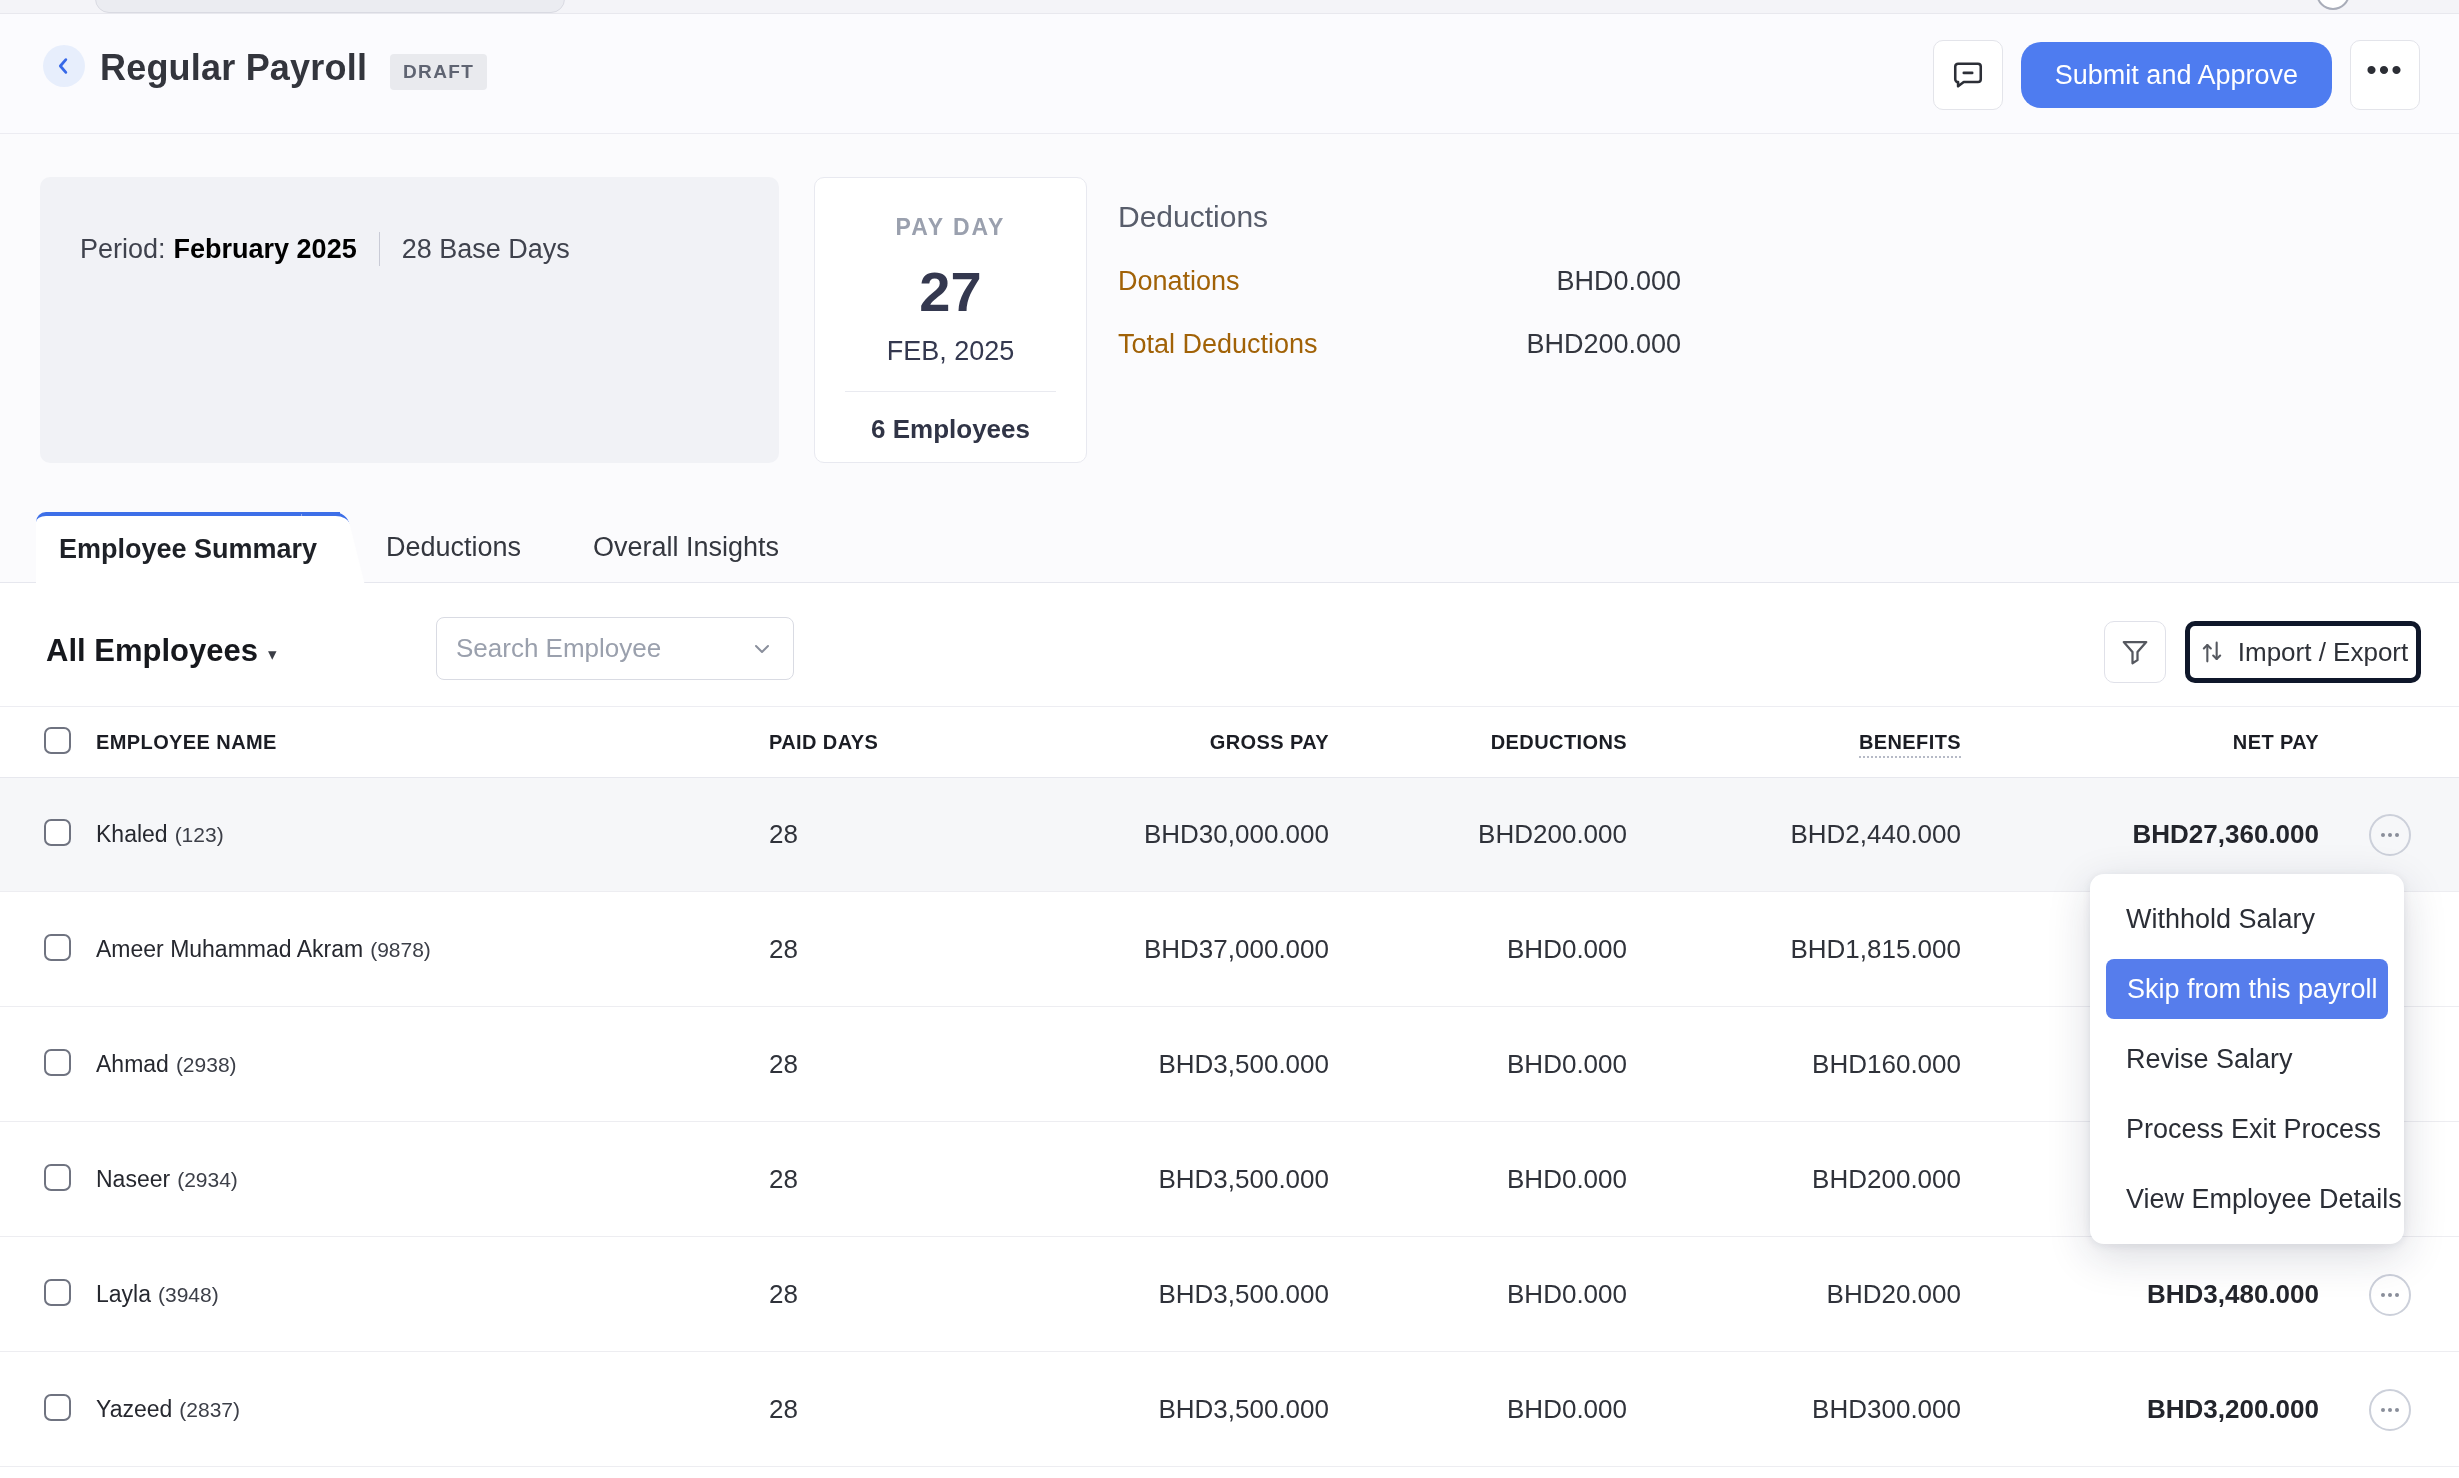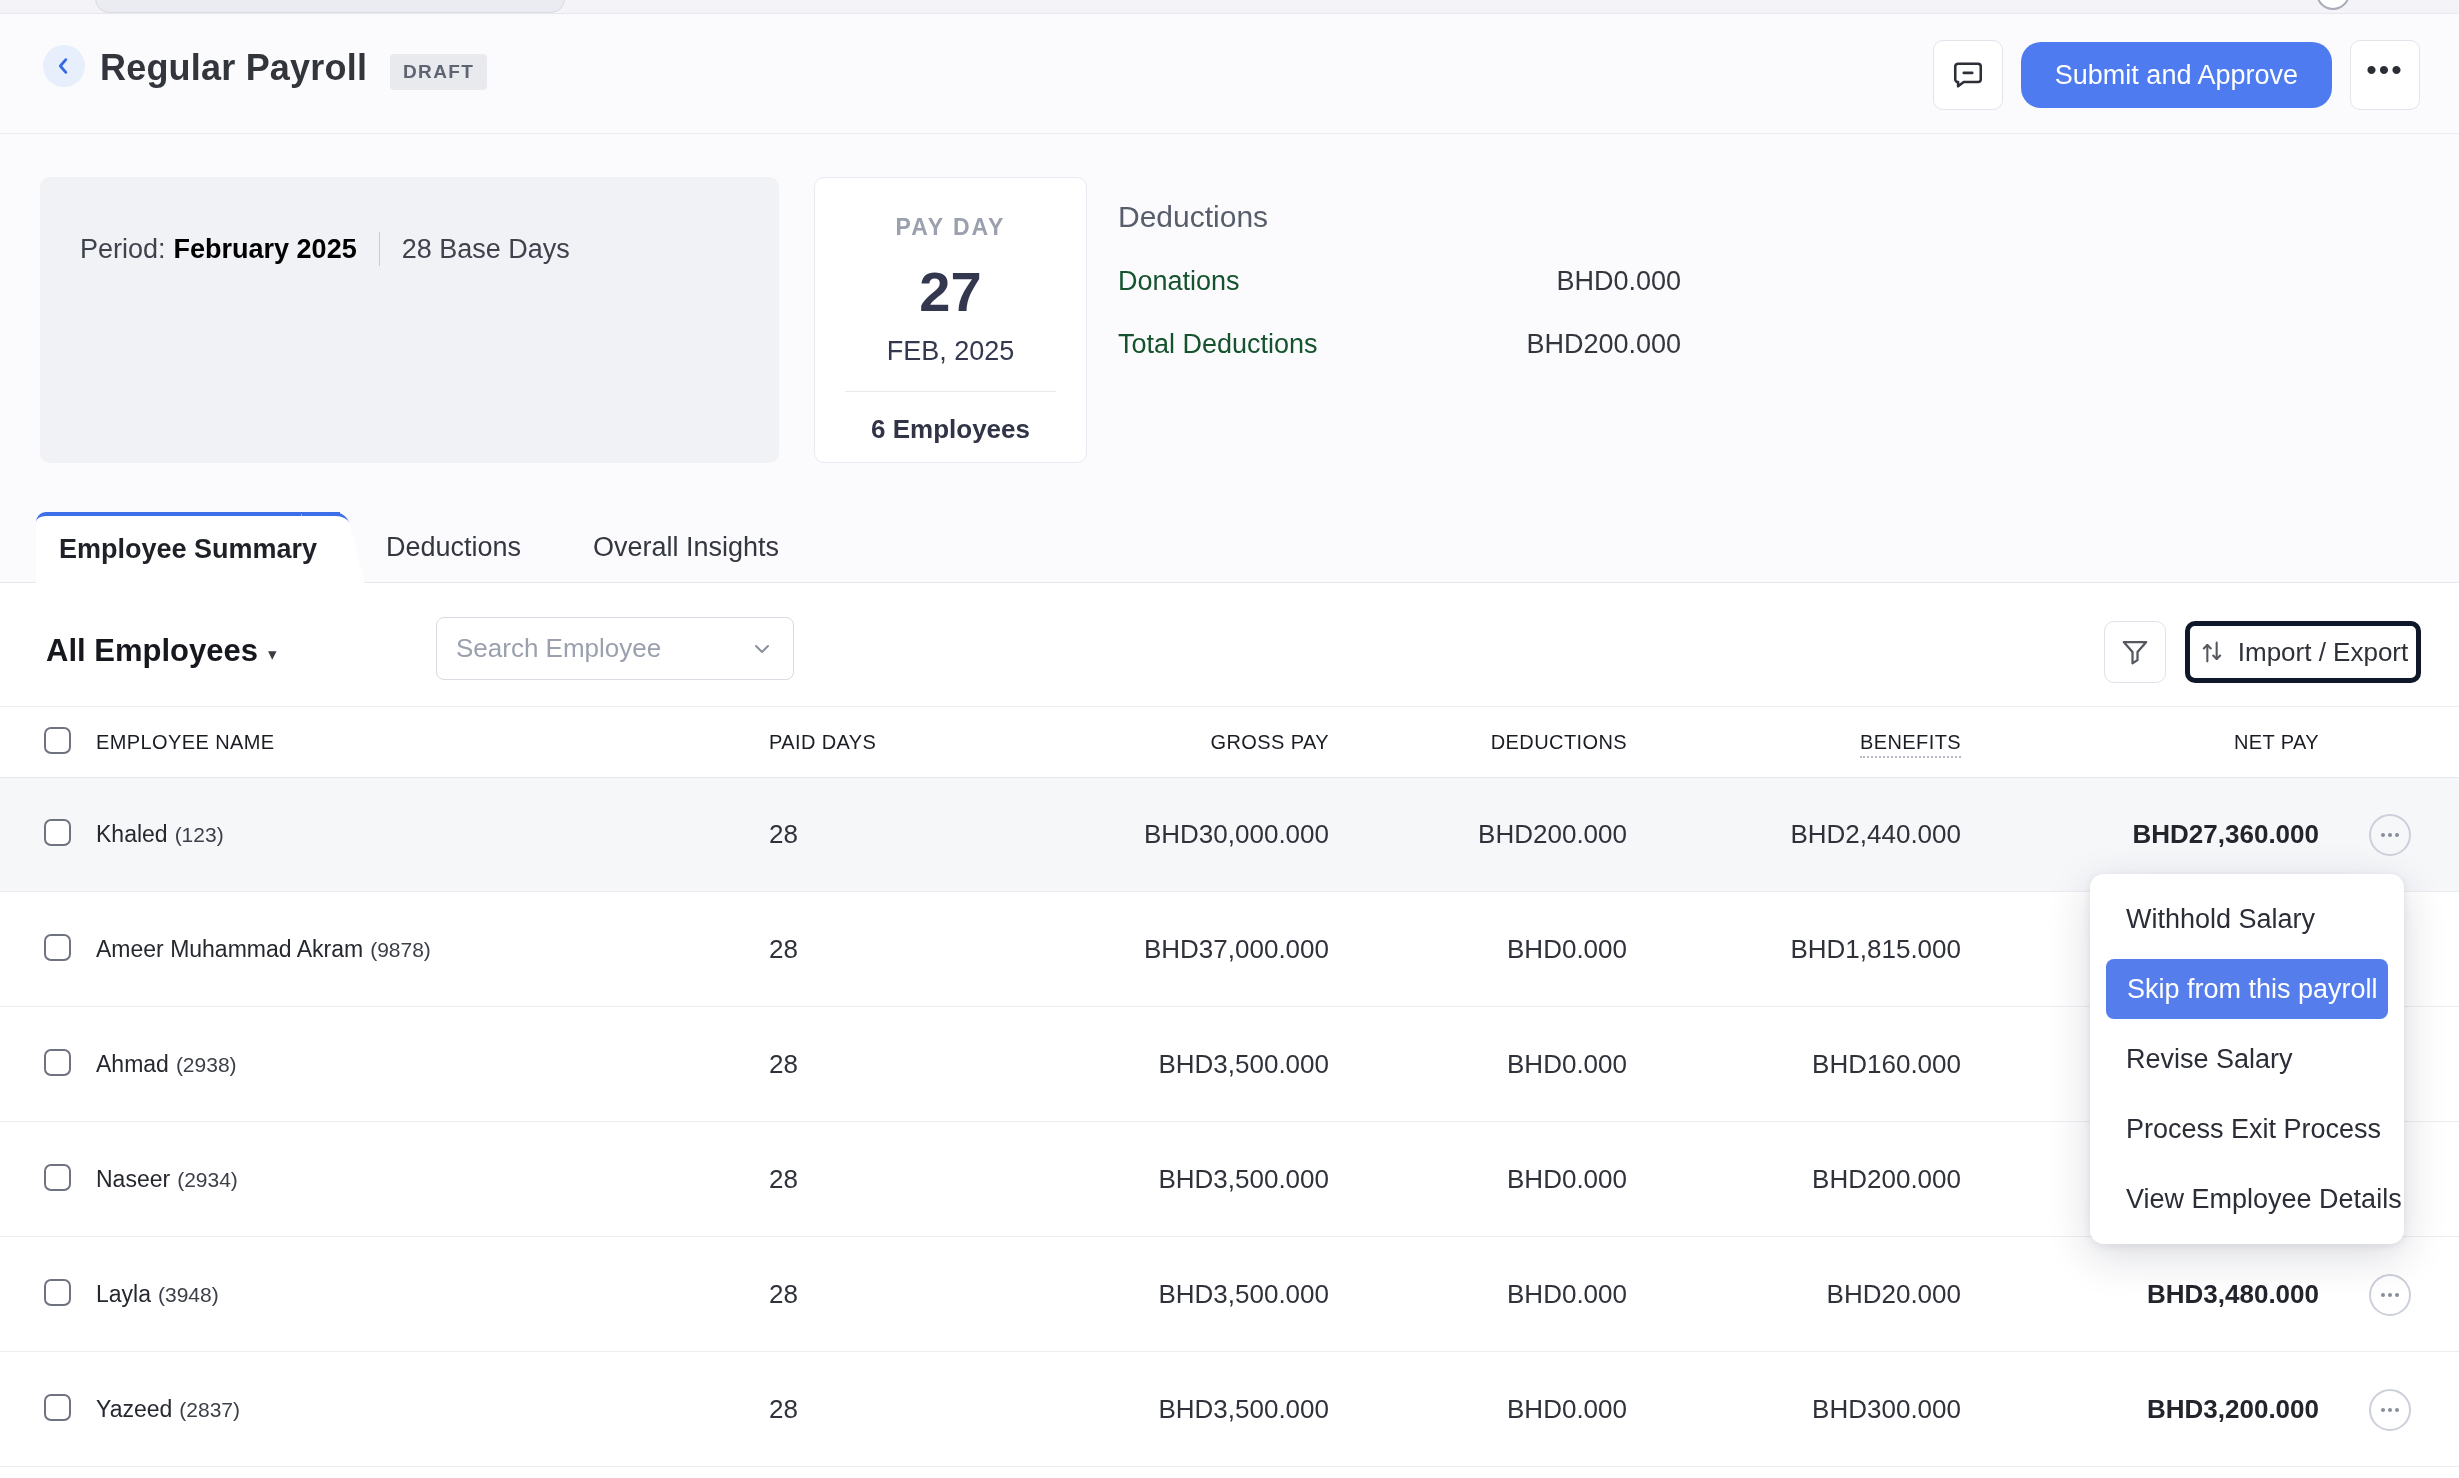--- a/index.html
+++ b/index.html
@@ -36,21 +36,21 @@
   .payday-card { position:absolute; left:814px; top:43px; width:273px; height:286px; background:#fff; border:1px solid #e8e9f0; border-radius:10px; text-align:center; padding-top:36px; }
   .payday-label { font-size:23px; font-weight:600; color:#9aa0ae; letter-spacing:2px; }
   .payday-day { font-size:56px; font-weight:600; color:#34384f; margin-top:18px; }
   .payday-month { font-size:27px; color:#34384f; margin-top:12px; }
   .payday-sep { width:211px; height:1px; background:#e9eaf0; margin:24px auto 0; }
   .payday-emps { font-size:26px; font-weight:600; color:#303446; margin-top:22px; }
 
   .deductions-panel { position:absolute; left:1118px; top:66px; width:563px; }
   .deductions-title { font-size:30px; font-weight:500; color:#585d6b; }
   .ded-row { display:flex; justify-content:space-between; align-items:baseline; margin-top:32px; }
-  .ded-label { font-size:27px; color:#14532d; }
+  .ded-label { font-size:27px; color:#a16207; }
   .ded-label.dotted { border-bottom:2px dotted #b6bac6; padding-bottom:4px; color:#555a6a; }
   .ded-value { font-size:27px; font-weight:500; color:#33363f; }
 
   
   .tabs-divider { position:absolute; left:0; top:582px; width:2460px; height:1px; background:#e6e7ee; z-index:1; }
   .content-bg { position:absolute; left:0; top:583px; width:2460px; height:896px; background:#fff; }
   .tab-active { position:absolute; left:36px; top:512px; width:304px; height:71px; background:#fff; border-top:4px solid #3d6fe8; border-top-left-radius:10px; z-index:2; display:flex; align-items:center; justify-content:center; cursor:pointer; }
   .tab-active::after { content:''; position:absolute; right:-16px; top:-4px; width:46px; height:71px; background:#fff; border-top:4px solid #3d6fe8; border-top-right-radius:12px; transform:skewX(14deg); z-index:-1; }
   .tab-active .tab-label { font-size:27px; font-weight:600; color:#1e2127; }
   .tab-inactive { position:absolute; top:512px; height:71px; display:flex; align-items:center; font-size:27px; color:#34373f; cursor:pointer; z-index:2; }
@@ -63,21 +63,21 @@
   .search-box { position:absolute; left:436px; top:617px; width:358px; height:63px; background:#fff; border:1px solid #d9dbe3; border-radius:8px; display:flex; align-items:center; padding:0 19px; cursor:text; }
   .search-box .ph { font-size:26px; color:#9aa0ad; flex:1; }
   .filter-btn { position:absolute; left:2104px; top:621px; width:62px; height:62px; background:#fff; border:1px solid #e0e1e9; border-radius:10px; display:flex; align-items:center; justify-content:center; cursor:pointer; }
   .impexp-btn { position:absolute; left:2185px; top:621px; width:236px; height:62px; background:#fff; border:5px solid #0f172a; border-radius:10px; display:flex; align-items:center; justify-content:center; gap:12px; cursor:pointer; }
   .impexp-btn span { font-size:26px; font-weight:500; color:#2e3138; }
   .toolbar-divider { position:absolute; left:0; top:706px; width:2460px; height:1px; background:#ededf2; }
 
   
   .tgrid { display:grid; grid-template-columns:44px 52px 673px 129px 431px 298px 334px 358px 141px; align-items:center; }
   .thead { position:absolute; left:0; top:707px; width:2460px; height:71px; border-bottom:1px solid #e7e8ee; }
-  .th { font-size:20px; font-weight:400; color:#1b1d24; letter-spacing:0.4px; }
+  .th { font-size:20px; font-weight:700; color:#1b1d24; letter-spacing:0.4px; }
   .th.right, .td.right { text-align:right; }
   .th .dotted-u { border-bottom:2px dotted #b6bac6; padding-bottom:3px; }
   .trow { position:absolute; left:0; width:2460px; height:114px; border-bottom:1px solid #ededf1; background:#fff; }
   .trow.hl { background:#f6f7f9; }
   .checkbox { width:27px; height:27px; border:2px solid #6f7380; border-radius:7px; background:#fff; cursor:pointer; display:inline-block; }
   .emp-name { font-size:23px; color:#26282f; }
   .emp-id { font-size:21px; color:#3c3f48; margin-left:7px; }
   .td { font-size:26px; color:#2f323a; }
   .td.net { font-weight:700; color:#23252c; }
   .row-actions { display:flex; justify-content:center; }

